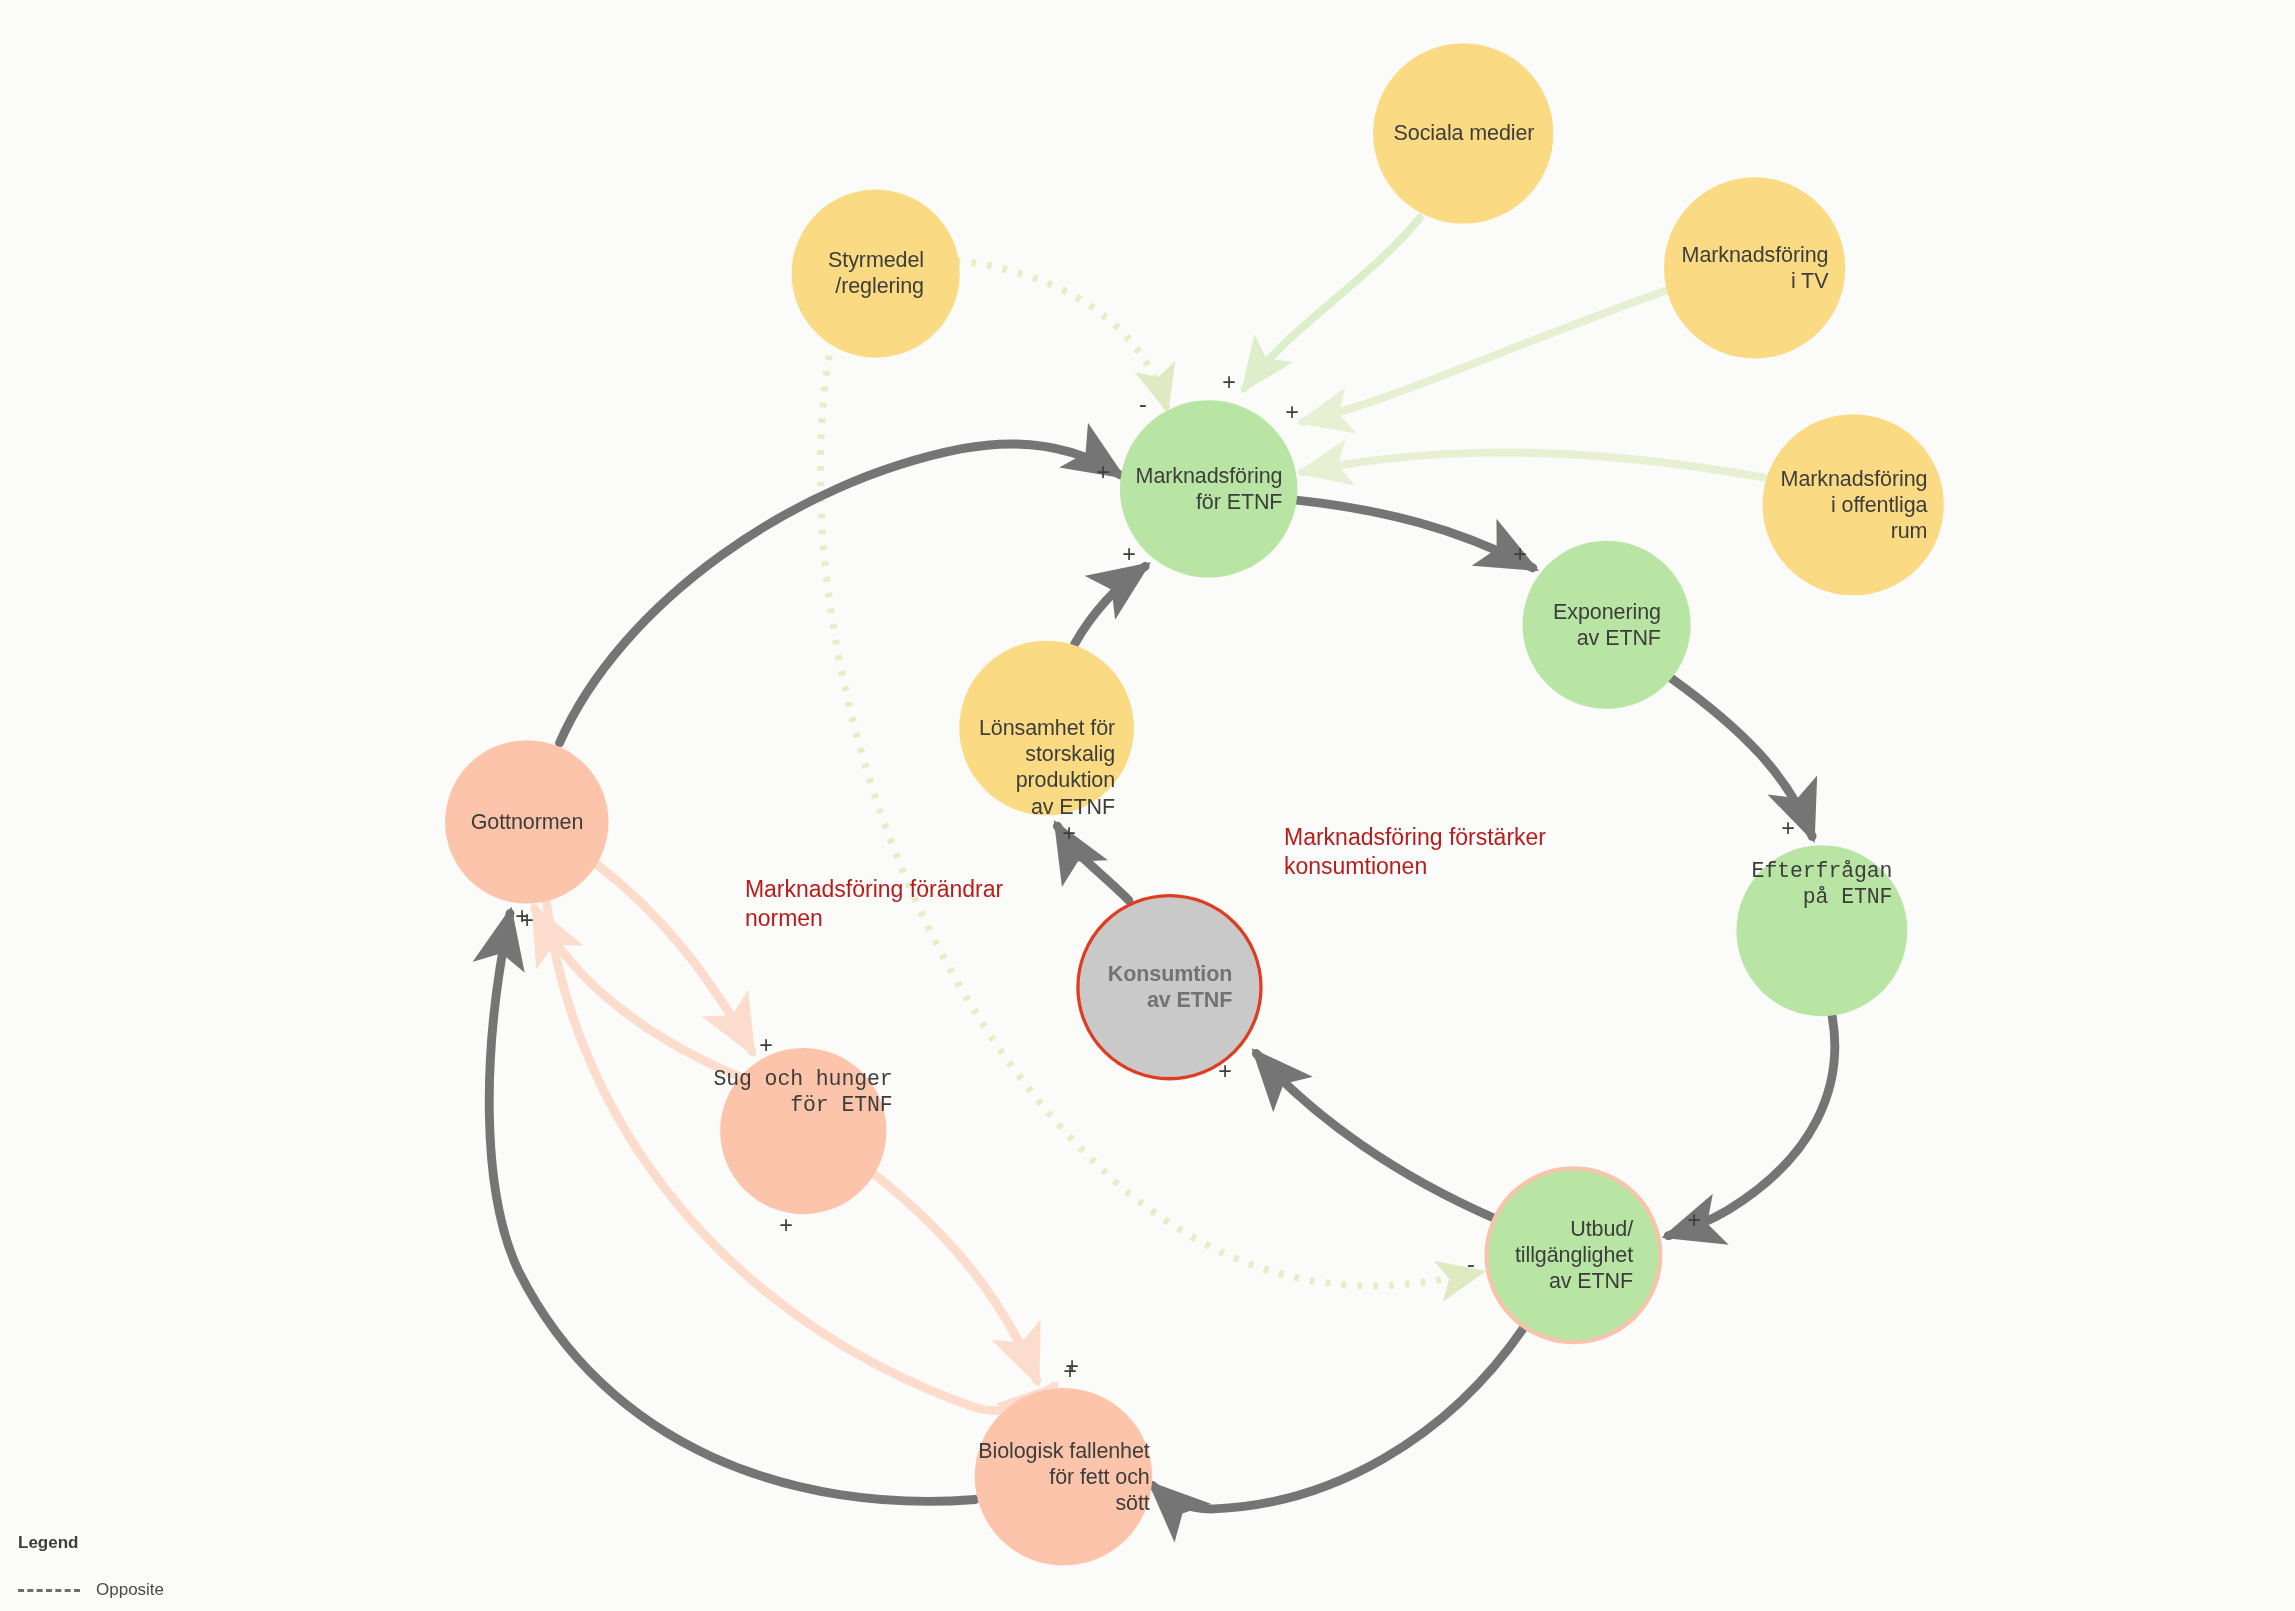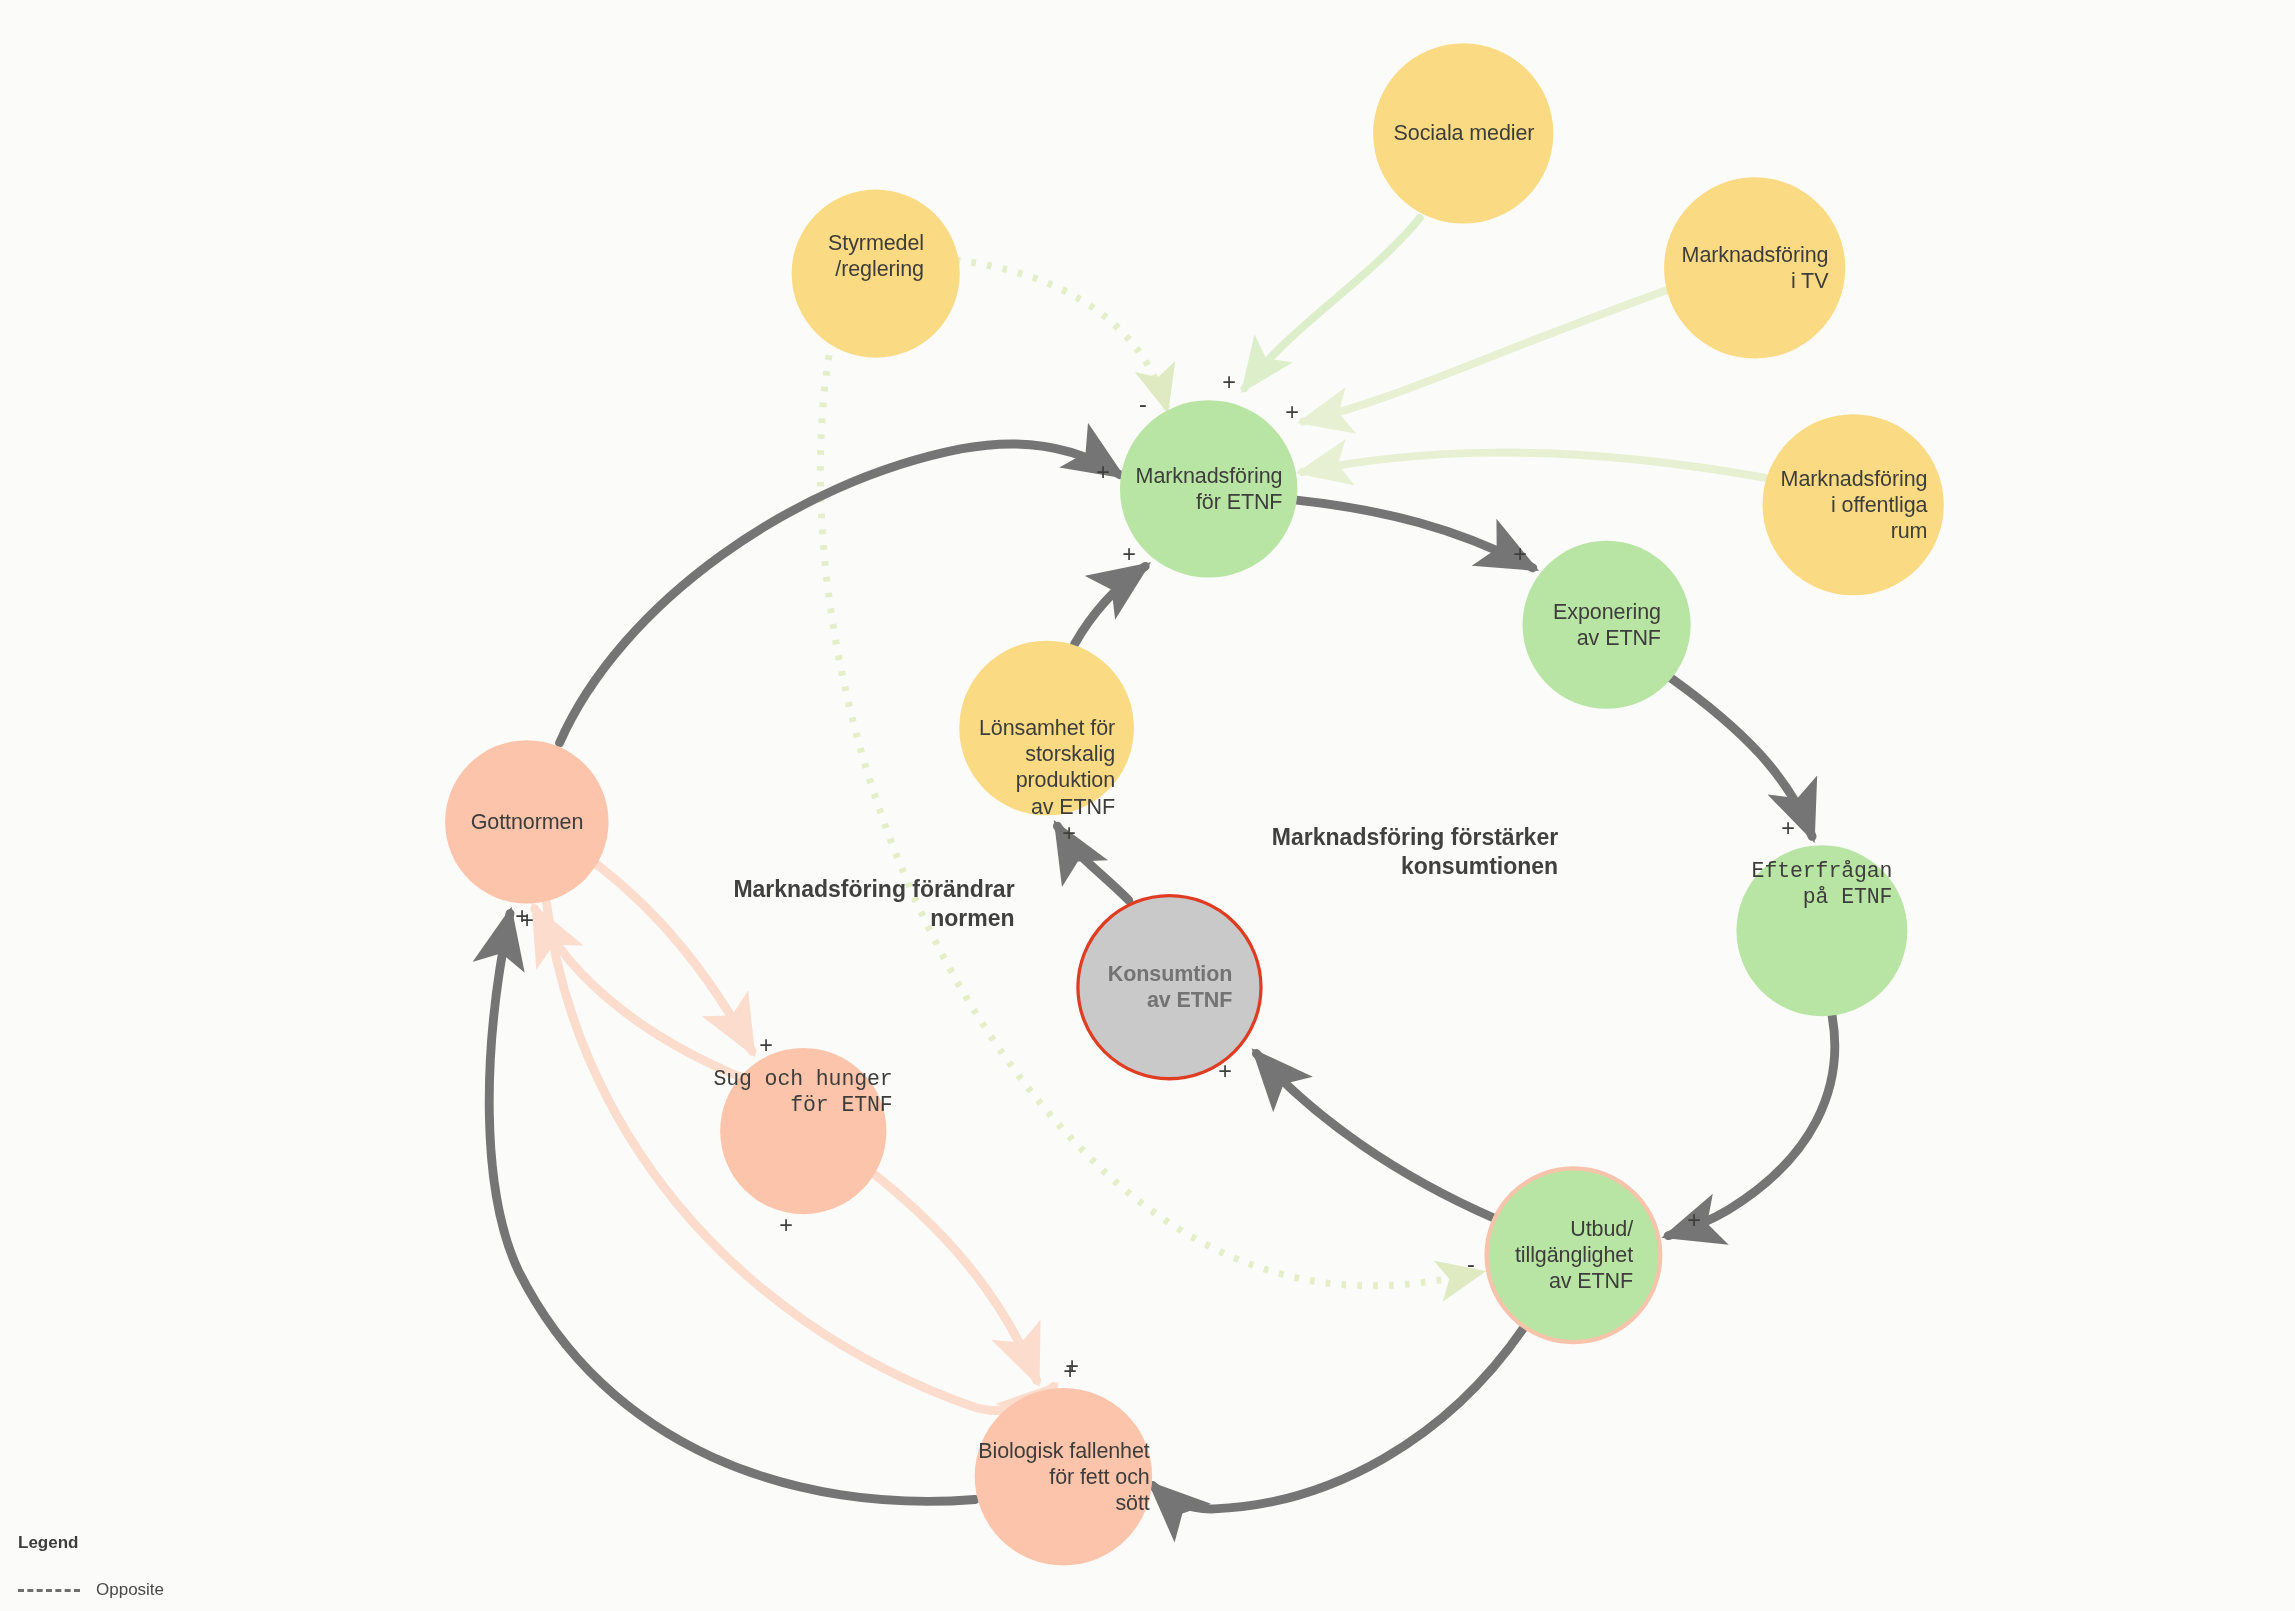--- a/index.html
+++ b/index.html
@@ -17,24 +17,24 @@
     font-size:21.5px;
     line-height:1.22;
     white-space:pre-line;
     pointer-events:none;
     letter-spacing:-0.1px;
   }
   .node-label.bold{font-weight:bold;color:#737373;}
   .loop-title{
     position:absolute;
     transform:translate(-50%,-50%);
-    text-align:right;
-    color:#404040;
+    text-align:left;
+    color:#b91c1c;
     font-size:23px;
-    font-weight:bold;
+    font-weight:normal;
     line-height:1.24;
     white-space:pre-line;
   }
   .sign{
     position:absolute;
     transform:translate(-50%,-50%);
     color:#3d3d3b;
     font-size:23.4px;
     line-height:1;
     font-family:"Liberation Sans","DejaVu Sans",sans-serif;
@@ -107,21 +107,21 @@
       <ellipse cx="1128" cy="1759" rx="175" ry="175" fill="#fcc5ab"></ellipse>
       <ellipse cx="2504" cy="2113" rx="196" ry="196" fill="#c9c9c9" stroke="#e03c22" stroke-width="7"></ellipse>
       <ellipse cx="1720" cy="2421" rx="178" ry="178" fill="#fcc5ab"></ellipse>
       <ellipse cx="3369" cy="2687" rx="186" ry="186" fill="#b9e5a4" stroke="#f7c3ab" stroke-width="9"></ellipse>
       <ellipse cx="2277" cy="3161" rx="190" ry="190" fill="#fcc5ab"></ellipse>
     </g>
 </svg>
 
 <div id="labels-layer">
     <div class="node-label" style="left: 1464px; top: 133px;">Sociala medier</div>
-    <div class="node-label" style="left: 876px; top: 256px;">Styrmedel
+    <div class="node-label" style="left: 876px; top: 273px;">Styrmedel
 /reglering</div>
     <div class="node-label" style="left: 1755px; top: 268px;">Marknadsföring
 i TV</div>
     <div class="node-label" style="left: 1854px; top: 505px;">Marknadsföring
 i offentliga
 rum</div>
     <div class="node-label" style="left: 1209px; top: 489px;">Marknadsföring
 för ETNF</div>
     <div class="node-label" style="left: 1607px; top: 625px;">Exponering
 av ETNF</div>

